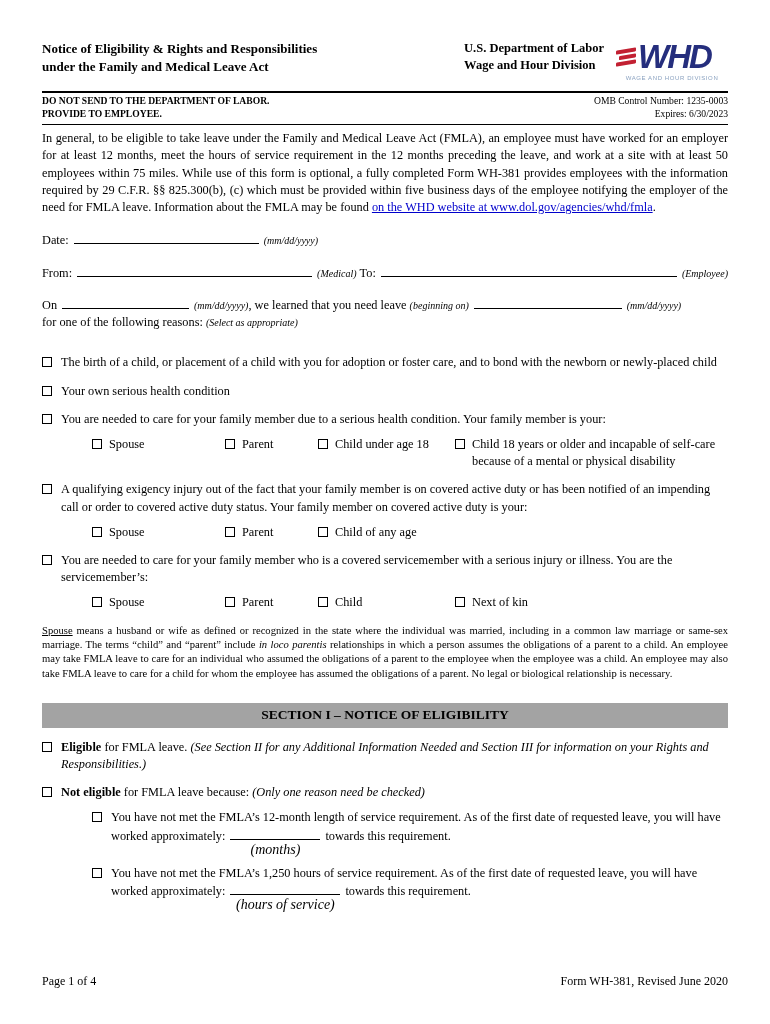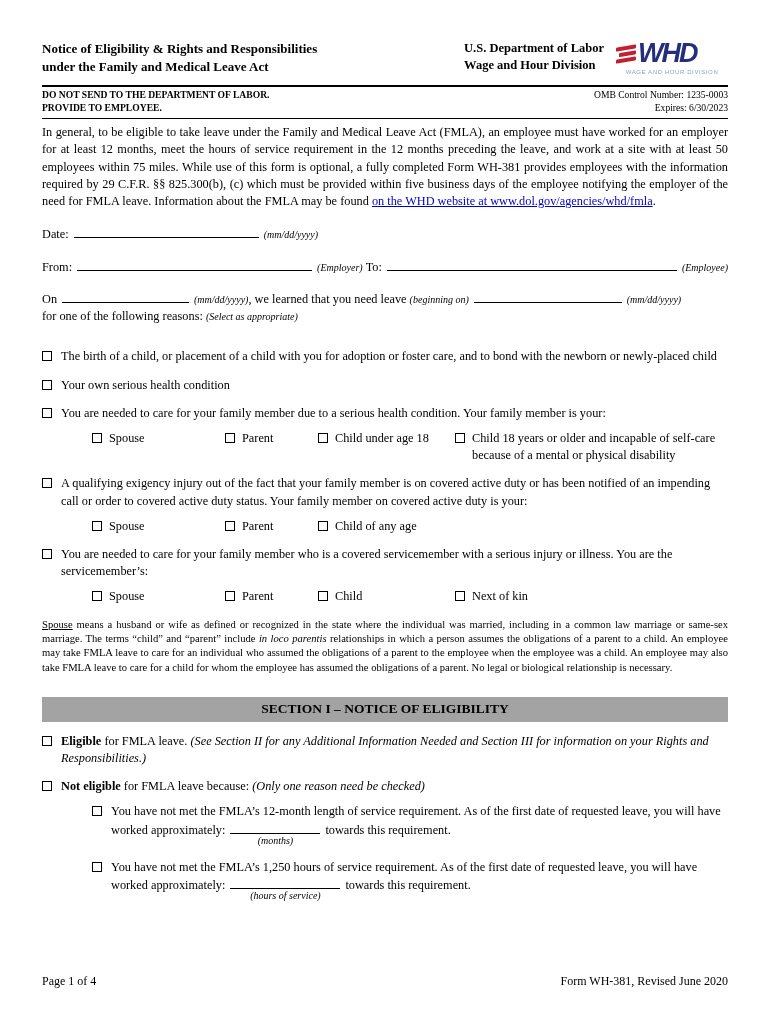--- a/index.html
+++ b/index.html
@@ -16,21 +16,21 @@
   .header-title { font-weight: bold; font-size: 13px; line-height: 1.35; }
   .header-right { display: flex; gap: 12px; align-items: flex-start; }
   .dept { font-weight: bold; font-size: 12.5px; line-height: 1.35; text-align: left; }
   .logo { width: 112px; }
   .logo-row { position: relative; display: flex; align-items: center; }
   .flag { width: 20px; height: 24px; display: flex; flex-direction: column; justify-content: center; gap: 2px; transform: skewY(-10deg); margin-right: 2px; }
   .flag i { display: block; height: 4px; background: #c22032; border-radius: 1px; }
   .flag i:nth-child(2) { margin-left: 3px; }
   .logo-text {
     font-family: "Liberation Sans", sans-serif; font-weight: 800; font-style: italic;
-    font-size: 27px; letter-spacing: -2px; color: #252e7d; line-height: 1;
+    font-size: 33px; letter-spacing: -2px; color: #252e7d; line-height: 1;
   }
   .logo-star { position: absolute; right: 3px; top: 11px; color: #ffffff; font-size: 10px; line-height: 1; font-style: normal; }
   .logo-caption { font-family: "Liberation Sans", sans-serif; font-size: 6px; letter-spacing: 0.6px; color: #8ba2c0; text-align: center; margin-top: 1px; white-space: nowrap; }
   
   .rule-thick { border-top: 2.5px solid #000; margin-top: 9px; }
   .rule-thin  { border-top: 1px solid #000; }
   
   .notice-row { display: flex; justify-content: space-between; font-size: 9.6px; line-height: 1.35; padding: 2px 0 3px 0; }
   .notice-left { font-weight: bold; }
   .notice-right { text-align: right; }
@@ -57,21 +57,21 @@
   
   .fine-print { font-size: 10.6px; line-height: 1.36; text-align: justify; margin-top: 12px; }
   .fp-term { text-decoration: underline; }
   .it { font-style: italic; }
   .b { font-weight: bold; }
   
   .section-bar { background: #a3a3a3; text-align: center; font-weight: bold; font-size: 13.5px; padding: 3px 0; margin-top: 11px; }
   .lead { font-weight: bold; margin-top: 9px; }
   
   .blank-hinted { position: relative; }
-  .under-hint { position: absolute; top: 13px; left: 0; right: 0; text-align: center; font-style: italic; font-size: 10px; white-space: nowrap; }
+  .under-hint { position: absolute; top: 13px; left: 0; right: 0; text-align: center; font-style: italic; font-size: 14px; white-space: nowrap; }
   .has-under { margin-bottom: 12px; }
   
   .footer { margin-top: auto; display: flex; justify-content: space-between; font-size: 12px; }
 </style>
 </head>
 <body>
 
 <div class="page">
 
   <div class="header">
@@ -114,21 +114,21 @@
 
   <div class="rule-thin"></div>
 
   <p class="intro"><span>In general, to be eligible to take leave under the Family and Medical Leave Act (FMLA), an employee must have worked for an employer for at least 12 months, meet the hours of service requirement in the 12 months preceding the leave, and work at a site with at least 50 employees within 75 miles. While use of this form is optional, a fully completed Form WH-381 provides employees with the information required by 29 C.F.R. §§ 825.300(b), (c) which must be provided within five business days of the employee notifying the employer of the need for FMLA leave. Information about the FMLA may be found </span><a class="link">on the WHD website at www.dol.gov/agencies/whd/fmla</a><span>.</span></p>
 
   <div class="field-line">
     <span>Date:</span><span class="blank w185"></span><span class="hint">(mm/dd/yyyy)</span>
   </div>
 
   <div class="field-line fromto">
-    <span>From:</span><span class="blank w235"></span><span class="hint">(Employer)</span>&nbsp;<span>To:</span><span class="blank grow"></span><span class="hint">(Employee)</span>
+    <span>From:</span><span class="blank w235"></span><span class="hint">(Medical)</span>&nbsp;<span>To:</span><span class="blank grow"></span><span class="hint">(Employee)</span>
   </div>
 
   <p class="on-para"><span>On</span><span class="blank w127"></span><span class="hint">(mm/dd/yyyy)</span><span>, we learned that you need leave </span><span class="hint">(beginning on)</span><span class="blank w148"></span><span class="hint">(mm/dd/yyyy)</span><br><span>for one of the following reasons: </span><span class="hint">(Select as appropriate)</span></p>
 
   <div class="reason">
     <span class="cb"></span>
     <div class="reason-text">The birth of a child, or placement of a child with you for adoption or foster care, and to bond with the newborn or newly-placed child</div>
   </div>
 
   <div class="reason">

